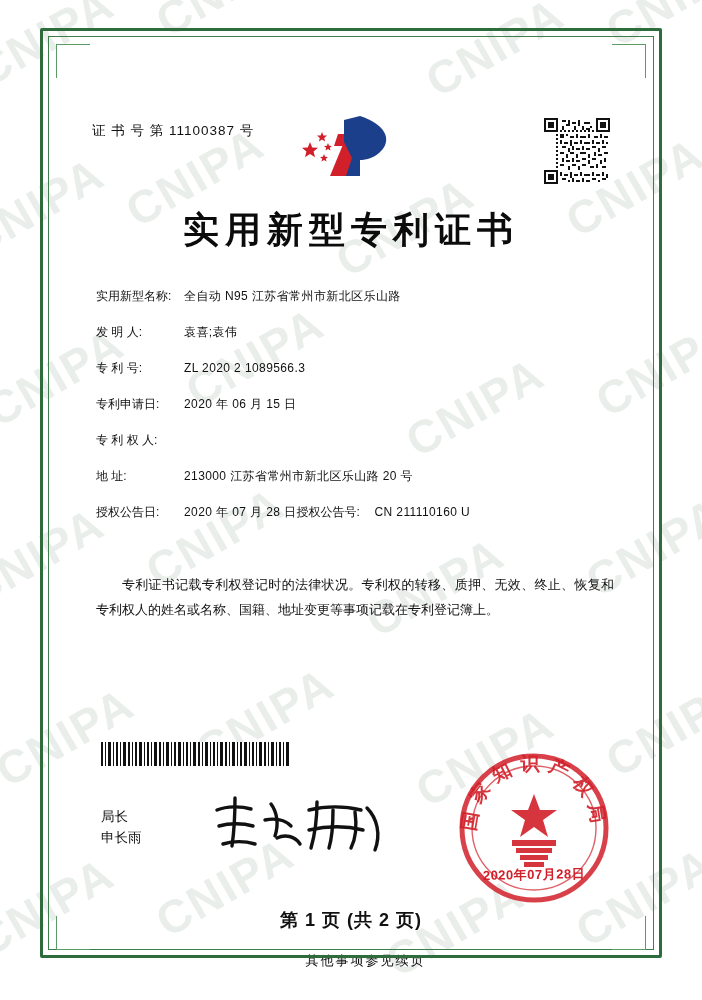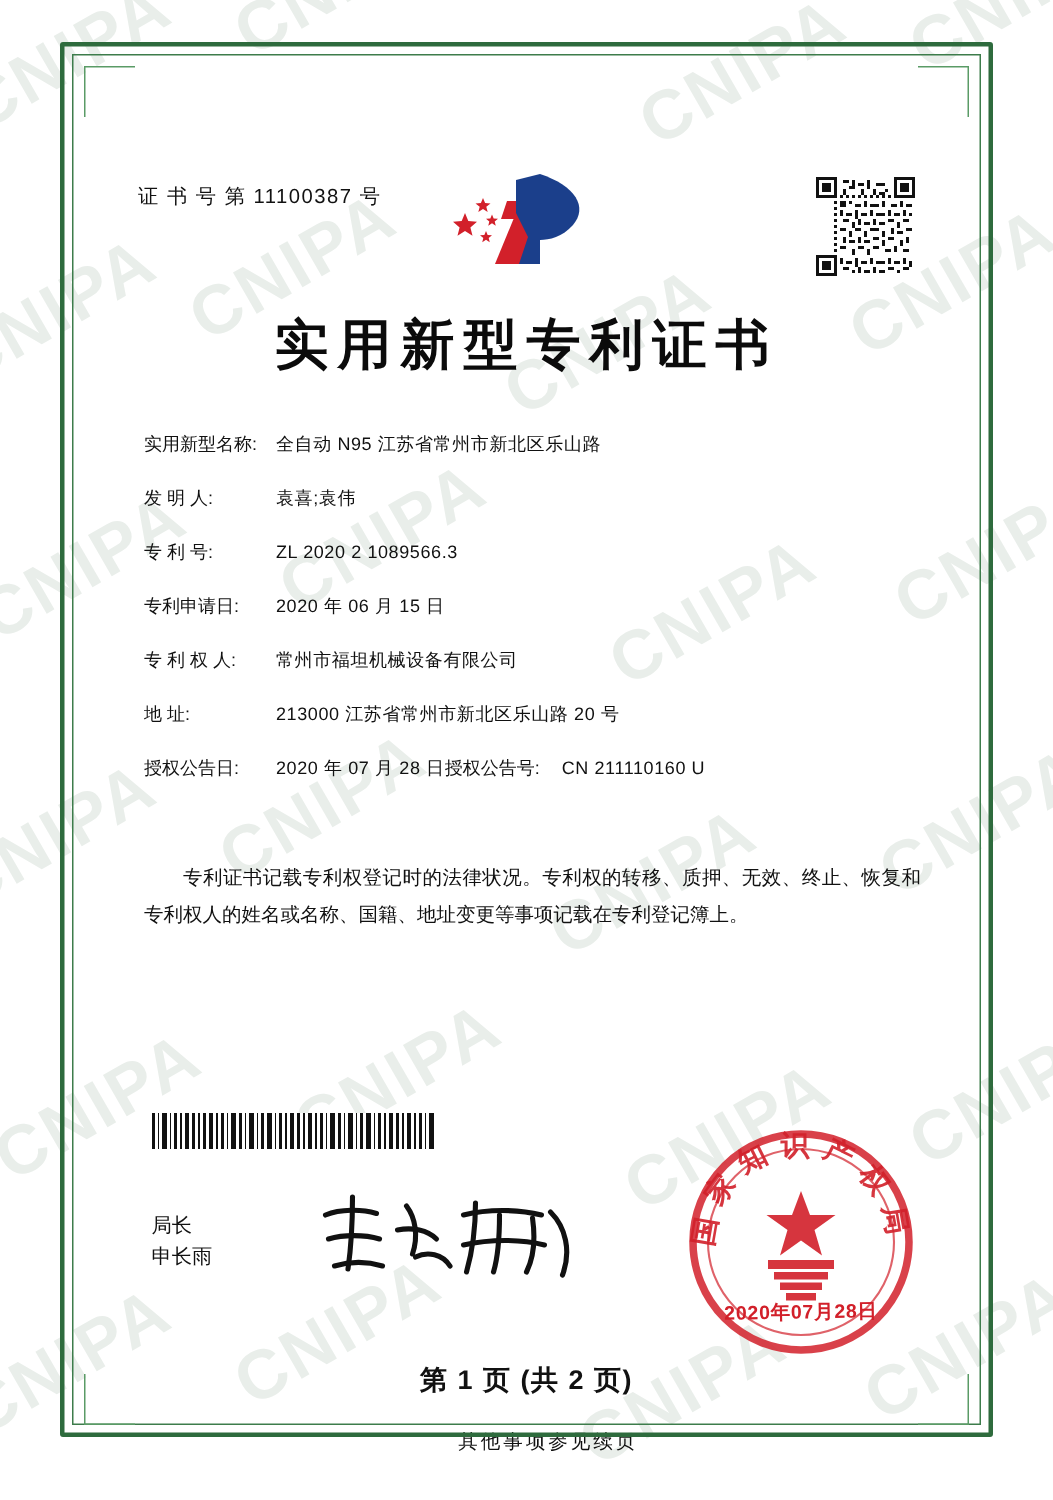--- a/index.html
+++ b/index.html
@@ -447,21 +447,20 @@
       <span class="field-value">ZL 2020 2 1089566.3</span>
     </div>
 
     <div class="field-row">
       <span class="field-label">专利申请日:</span>
       <span class="field-value">2020 年 06 月 15 日</span>
     </div>
 
     <div class="field-row">
       <span class="field-label">专 利 权 人:</span>
-      <span class="field-value">常州市福坦机械设备有限公司</span>
     </div>
 
     <div class="field-row">
       <span class="field-label">地 址:</span>
       <span class="field-value">213000 江苏省常州市新北区乐山路 20 号</span>
     </div>
 
     <div class="field-row two-col">
       <span class="field-label">授权公告日:</span>
       <span class="field-value">2020 年 07 月 28 日</span>

